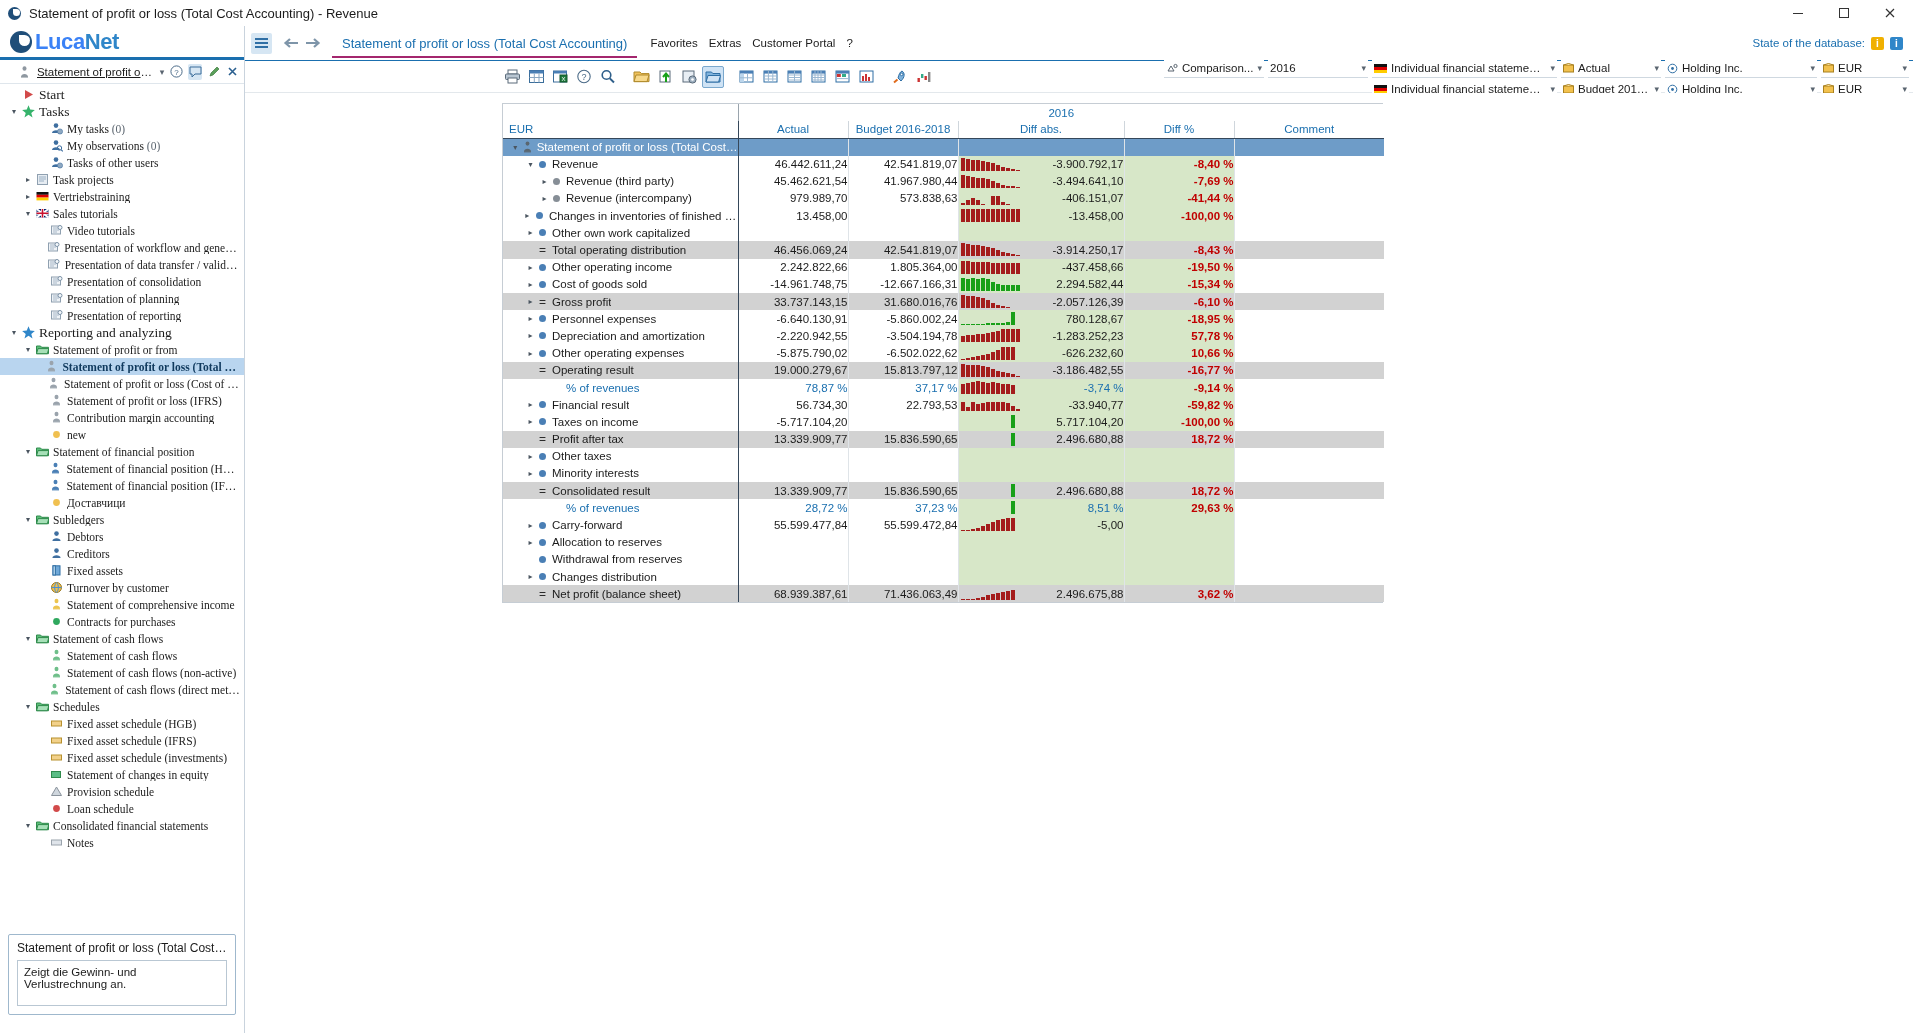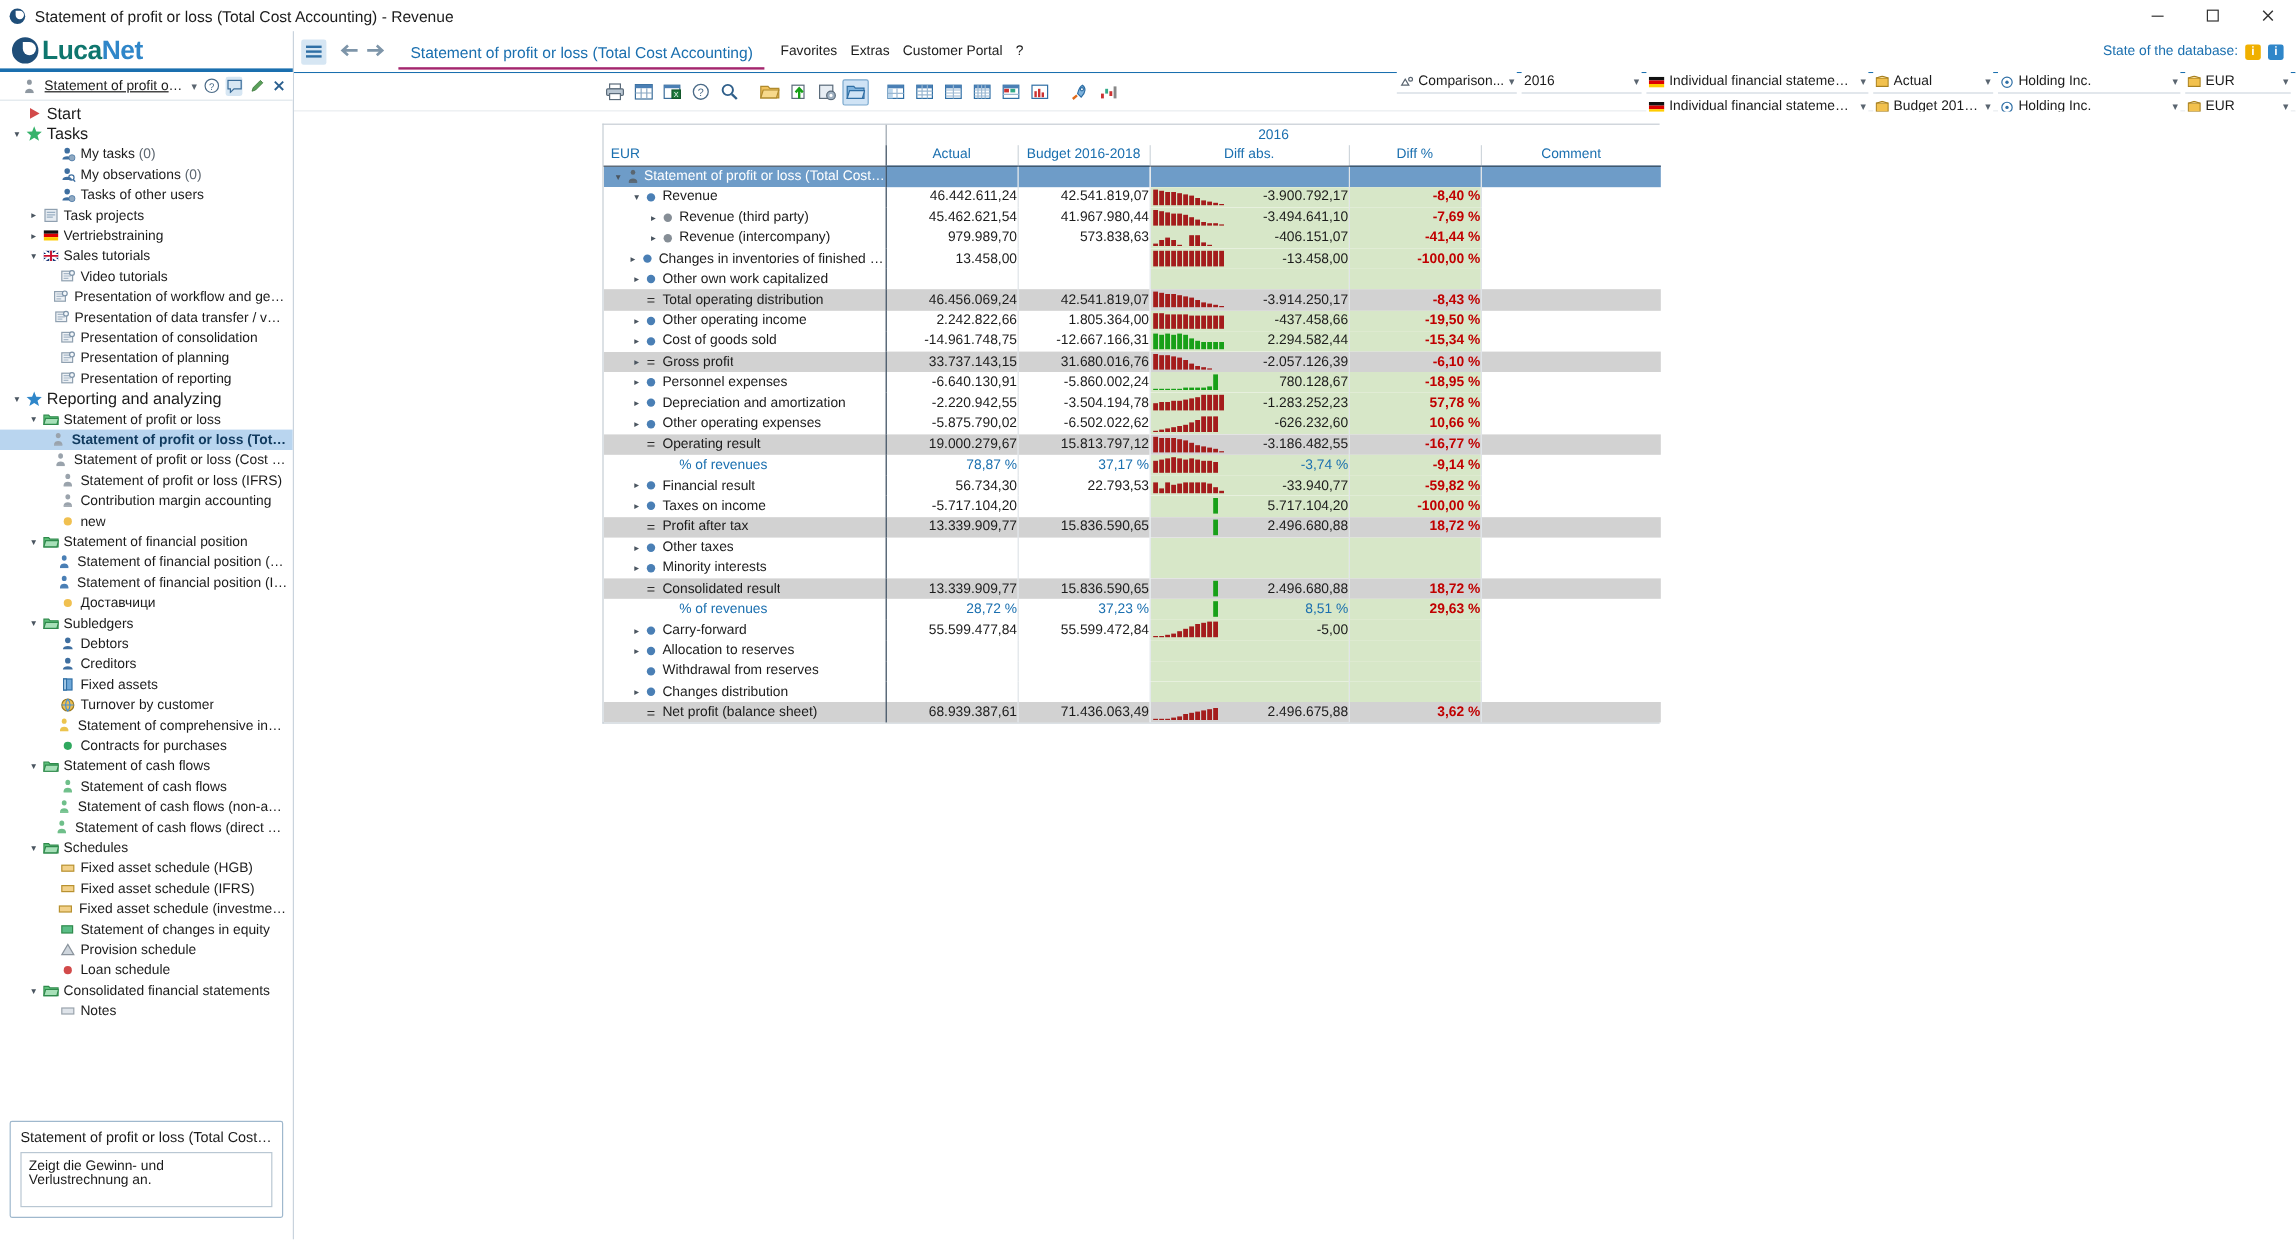--- a/index.html
+++ b/index.html
@@ -52,41 +52,41 @@
   .brand-logo{
     width:22px;height:22px;border-radius:50%;
     background:#1f4e79; position:relative; margin-right:3px;
   }
   .brand-logo:after{
     content:""; position:absolute; left:9px; top:4px;
     width:11px;height:11px; border-radius:0 50% 50% 50%;
     background:#ffffff;
   }
   .brand-text{ font-size:22px; font-weight:bold; letter-spacing:-0.4px; }
-  .brand-text .luca{ color:#0f766e; }
+  .brand-text .luca{ color:#3b82f6; }
   .brand-text .net{ color:#2f86c9; }
 
   .navheader{
     height:24px; display:flex; align-items:center; gap:5px;
     padding:0 4px 0 18px; background:#fff; border-bottom:1px solid #dfe6ec;
   }
   .navheader .nh-label{
     font-size:11.5px; color:#1b1b1b; text-decoration:underline;
     white-space:nowrap; overflow:hidden; text-overflow:ellipsis; max-width:128px;
   }
   .nh-caret{ color:#5a6570; font-size:9px; }
   .nh-icon{
     width:16px;height:16px;display:inline-flex;align-items:center;justify-content:center;
     color:#39556e;
   }
   .nh-icon.boxed{ background:#d6e6f3; border-radius:2px; }
 
   .tree{
     position:absolute; top:58px; left:0; right:0; bottom:100px;
-    overflow:hidden; padding-top:2px;
+    overflow:hidden; padding-top:2px;font-family:Liberation Serif, serif;
   }
   .trow{
     height:17px; display:flex; align-items:center; white-space:nowrap;
     font-size:11.5px; padding-right:4px;
   }
   .trow.sel{ background:#b9d5ef; }
   .trow.sel .tlabel{ color:#103a5e; font-weight:bold; }
   .tw{ width:12px; flex:0 0 12px; text-align:center; color:#4a5560; font-size:8px; }
   .ticon{ width:16px;flex:0 0 16px; display:inline-flex;align-items:center;justify-content:center; margin-right:3px;}
   .tlabel{ overflow:hidden; text-overflow:ellipsis; }
@@ -476,21 +476,21 @@
         </div>
         <div class="trow">
           <span style="display:inline-block;width:22px"></span>
           <span class="tw">▾</span>
           <span class="ticon">
             <svg width="13" height="13" viewBox="0 0 13 13">
               <path d="M0.5 3 h4 l1.2 1.3 H12.5 v6.4 H0.5 z" fill="#5ec07a" stroke="#2f8a4c"></path>
               <path d="M2 5.6 H12.8 L11.4 10.7 H0.5 z" fill="#a7e0b8" stroke="#2f8a4c"></path>
             </svg>
           </span>
-          <span class="tlabel ">Statement of profit or loss</span>
+          <span class="tlabel ">Statement of profit or from</span>
         </div>
         <div class="trow sel">
           <span style="display:inline-block;width:36px"></span>
           <span class="tw"></span>
           <span class="ticon">
             <svg width="13" height="13" viewBox="0 0 13 13">
               <ellipse cx="6.5" cy="3" rx="2" ry="2.2" fill="#9aa3ac"></ellipse>
               <path d="M3 10.4 C3 6.6 10 6.6 10 10.4 Z" fill="#9aa3ac"></path>
               <rect x="3" y="10.2" width="7" height="1.2" fill="#9aa3ac"></rect>
             </svg>

